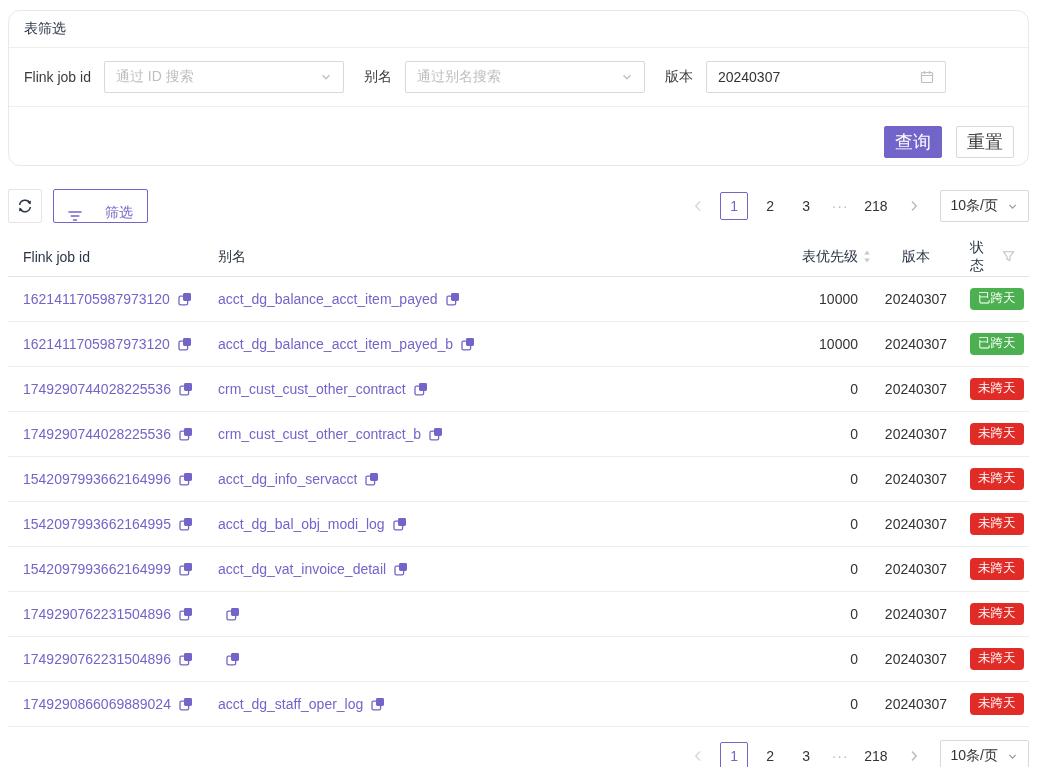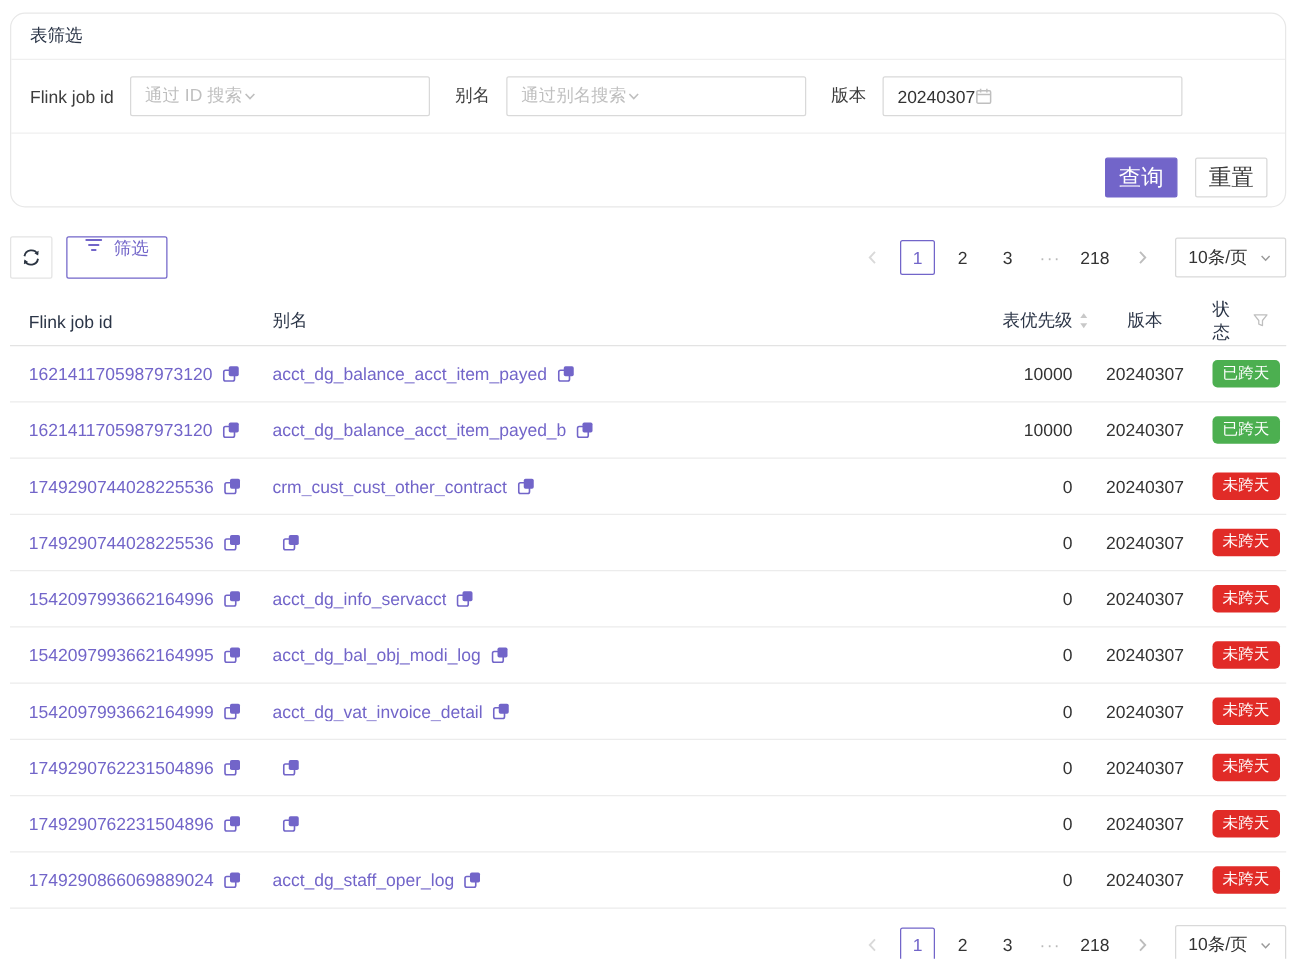--- a/index.html
+++ b/index.html
@@ -14,37 +14,37 @@
     font-family:"Liberation Sans","DejaVu Sans",sans-serif; font-size:14px; overflow:hidden;
   }
   
   .card{margin:10px 8px 0 8px; border:1px solid var(--border); border-radius:12px; background:#fff;}
   .card-title{padding:9px 15px; font-size:14px; color:var(--head); border-bottom:1px solid #efefef;}
   .filter-row{display:flex; align-items:center; padding:13px 15px; border-bottom:1px solid #efefef;}
   .f-label{color:#3c3c3c; margin-right:13px; white-space:nowrap;}
   .gap{margin-left:20px;}
   .select{
     width:240px; height:32px; border:1px solid var(--input-border); border-radius:2px;
-    display:flex; align-items:center; padding:0 11px;
+    display:flex; align-items:center; justify-content:space-between; padding:0 11px;
     background:#fff; cursor:pointer;
   }
   .placeholder{color:var(--placeholder);}
   .sel-value{color:#333;}
   .actions-row{display:flex; justify-content:flex-end; gap:14px; padding:7px 14px;}
   .btn{height:32px; padding:0 10px; font-size:18px; border-radius:2px; cursor:pointer;
        font-family:inherit; display:flex; align-items:center;margin-top:12px;}
   .btn.primary{background:var(--accent); border:1px solid var(--accent); color:#fff;}
   .btn.default{background:#fff; border:1px solid var(--input-border); color:#3c3c3c;}
   
   .toolbar{margin:23px 8px 0 8px; display:flex; align-items:center;}
   .icon-btn{width:34px; height:34px; border:1px solid #e4e4e4; border-radius:2px; background:#fff;
             display:flex; align-items:center; justify-content:center; cursor:pointer;}
   .filter-btn{margin-left:11px; height:34px; padding:0 14px; background:#fff; cursor:pointer;
               border:1px solid var(--accent); border-radius:2px; color:var(--accent);
-              display:flex; align-items:flex-start; gap:9px; font-size:14px; font-family:inherit;}
+              display:flex; align-items:flex-end; gap:23px; font-size:14px; font-family:inherit;}
   .summary{margin-left:14px; font-size:15px; color:#333; white-space:nowrap;}
   .summary .num{font-weight:700;}
   .summary .blue{color:var(--blue);} .summary .green{color:var(--green);} .summary .red{color:var(--red);}
   
   .pager{margin-left:auto; display:flex; align-items:center;}
   .pages{display:flex; align-items:center; gap:8px;}
   .page-item{min-width:28px; height:28px; padding:0 4px; display:flex; align-items:center; justify-content:center;
              font-size:14px; color:#333; border-radius:2px; cursor:pointer; background:#fff;}
   .page-item.active{border:1px solid var(--accent); color:var(--accent);}
   .page-item.prev{color:#d9d9d9; cursor:default;}
@@ -278,20 +278,21 @@
     <div class="cell">
       <a class="link">1749290744028225536</a>
       <span class="copy">
         <svg width="14" height="14" viewBox="0 0 14 14">
           <rect x="1" y="4.2" width="8.6" height="8.6" rx="1.4" fill="none" stroke="#7265c9" stroke-width="1.3"></rect>
           <rect x="5" y="1" width="8" height="8" rx="1.4" fill="#7265c9"></rect>
         </svg>
       </span>
     </div>
     <div class="cell">
+      <a class="link">crm_cust_cust_other_contract_b</a>
       <span class="copy">
         <svg width="14" height="14" viewBox="0 0 14 14">
           <rect x="1" y="4.2" width="8.6" height="8.6" rx="1.4" fill="none" stroke="#7265c9" stroke-width="1.3"></rect>
           <rect x="5" y="1" width="8" height="8" rx="1.4" fill="#7265c9"></rect>
         </svg>
       </span>
     </div>
     <div class="cell c-pri">0</div>
     <div class="cell c-ver">20240307</div>
     <div class="cell c-status">

